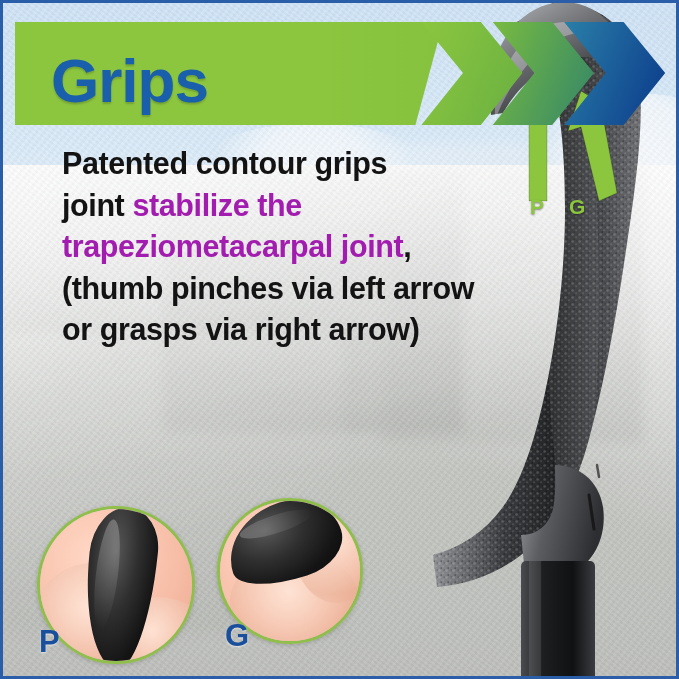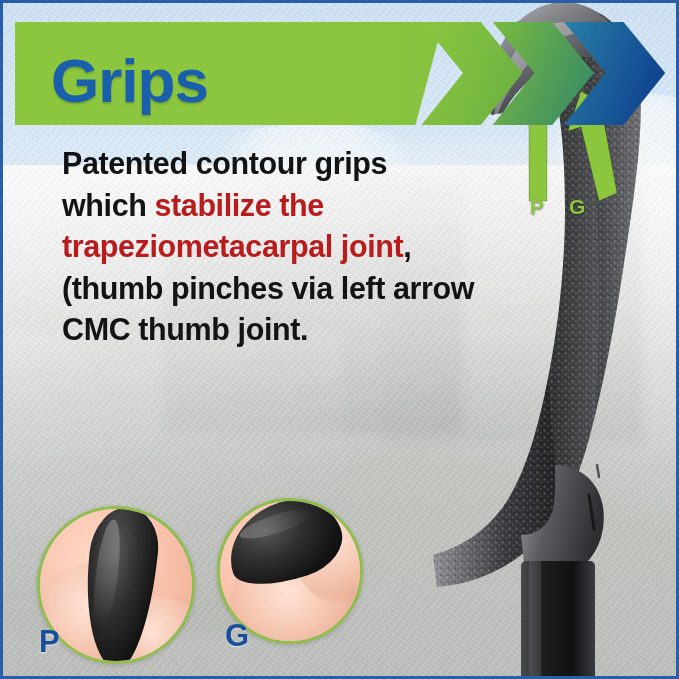--- a/index.html
+++ b/index.html
@@ -52,21 +52,21 @@
     text-shadow:0 2px 2px rgba(0,0,0,.18);
   }
 
   
   .copy{
     position:absolute;left:31px;top:140px;width:452px;
     font-size:30.5px;font-weight:700;line-height:41.5px;color:#131313;
     letter-spacing:-.4px;
     margin-left:28px;
   }
-  .copy .accent{color:#b91c1c;}
+  .copy .accent{color:#a21caf;}
   .copy .ital{}
 
   
   .cane{position:absolute;left:400px;top:-8px;width:290px;height:700px;}
   .cane svg{display:block;width:100%;height:100%;}
 
   
   .inset{
     position:absolute;border-radius:50%;overflow:hidden;
     border:3px solid #8fbf4a;
@@ -226,24 +226,24 @@
 
       <polygon points="482,0 542,0 584,51 542,103 482,103 524,51" fill="url(#gChev2)"></polygon>
 
       <polygon points="554,0 614,0 656,51 614,103 554,103 596,51" fill="url(#gChev3)"></polygon>
     </svg>
     <div class="banner-title">Grips</div>
   </div>
 
   <div class="copy" id="copy-root">
       <div><span>Patented contour grips</span></div>
-      <div><span>which </span><span class="accent">stabilize the</span></div>
+      <div><span>joint </span><span class="accent">stabilize the</span></div>
       <div><span class="accent">trapeziometacarpal joint</span><span>,</span></div>
       <div><span>(thumb </span><span class="ital">pinches</span><span> via left arrow</span></div>
-      <div><span>CMC thumb joint.</span></div>
+      <div><span>or </span><span class="ital">grasps</span><span> via right arrow)</span></div>
     </div>
 
   <div class="inset inset-p">
     <div class="inset-inner">
       <div class="skin" style="left:-26px;top:-16px;width:210px;height:198px;"></div>
       <div class="skin-soft" style="left:-6px;top:54px;width:120px;height:110px;"></div>
       <div class="skin-soft" style="left:62px;top:88px;width:110px;height:84px;"></div>
       <div class="grip-blob" style="left:46px;top:-2px;width:68px;height:162px;
                   border-radius:52% 48% 42% 58% / 30% 26% 72% 70%;
                   transform:rotate(6deg);"></div>

